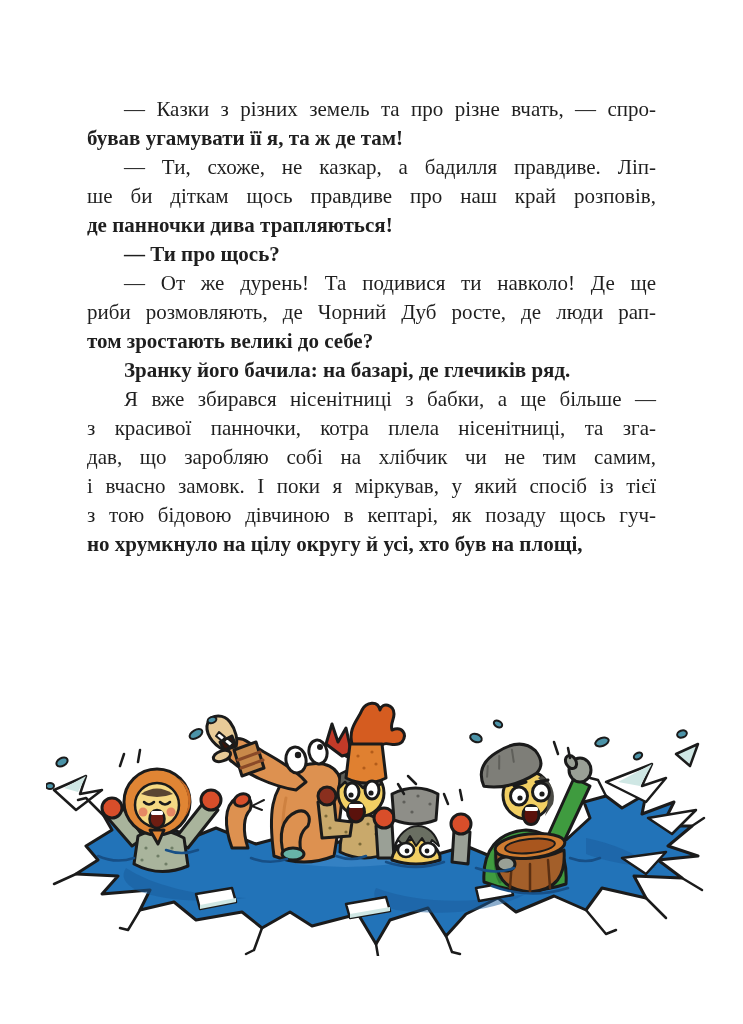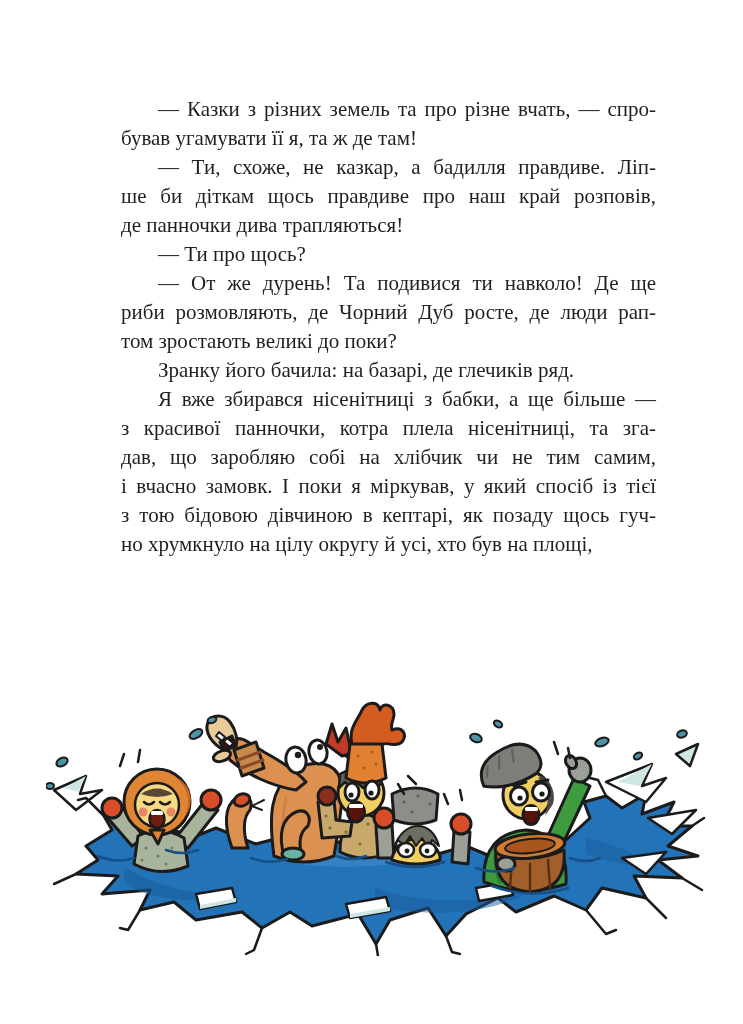--- a/index.html
+++ b/index.html
@@ -6,23 +6,23 @@
   body{
     width:743px;height:1024px;position:relative;background:#ffffff;
     font-family:"Liberation Serif","DejaVu Serif",serif;
     overflow:hidden;
   }
   .text-block{
     position:absolute;left:87px;top:95px;width:569px;
     color:#1f1f1f;font-size:21px;line-height:29px;
   }
   .para{margin:0;}
-  .para .line{text-align:justify;text-align-last:justify;margin-left:34px;}
+  .para .line{text-align:justify;text-align-last:justify;}
   .para .line:first-child{text-indent:37px;}
-  .para .line:last-child{text-align-last:left;}
+  .para .line:last-child{text-align-last:left;font-weight:bold;}
   .illustration{
     position:absolute;left:46px;top:698px;width:660px;height:258px;margin:0;
   }
   .illustration svg{display:block;width:660px;height:258px;}
   svg *{vector-effect:non-scaling-stroke;}
 </style>
 </head>
 <body style="color: rgb(31, 31, 31); background: rgb(255, 255, 255);">
 
 <main>
@@ -36,21 +36,21 @@
         <div class="line">— Ти, схоже, не казкар, а бадилля правдиве. Ліп-</div>
         <div class="line">ше би діткам щось правдиве про наш край розповів,</div>
         <div class="line">де панночки дива трапляються!</div>
       </div>
       <div class="para">
         <div class="line">— Ти про щось?</div>
       </div>
       <div class="para">
         <div class="line">— От же дурень! Та подивися ти навколо! Де ще</div>
         <div class="line">риби розмовляють, де Чорний Дуб росте, де люди рап-</div>
-        <div class="line">том зростають великі до поки?</div>
+        <div class="line">том зростають великі до себе?</div>
       </div>
       <div class="para">
         <div class="line">Зранку його бачила: на базарі, де глечиків ряд.</div>
       </div>
       <div class="para">
         <div class="line">Я вже збирався нісенітниці з бабки, а ще більше —</div>
         <div class="line">з красивої панночки, котра плела нісенітниці, та зга-</div>
         <div class="line">дав, що заробляю собі на хлібчик чи не тим самим,</div>
         <div class="line">і вчасно замовк. І поки я міркував, у який спосіб із тієї</div>
         <div class="line">з тою бідовою дівчиною в кептарі, як позаду щось гуч-</div>

